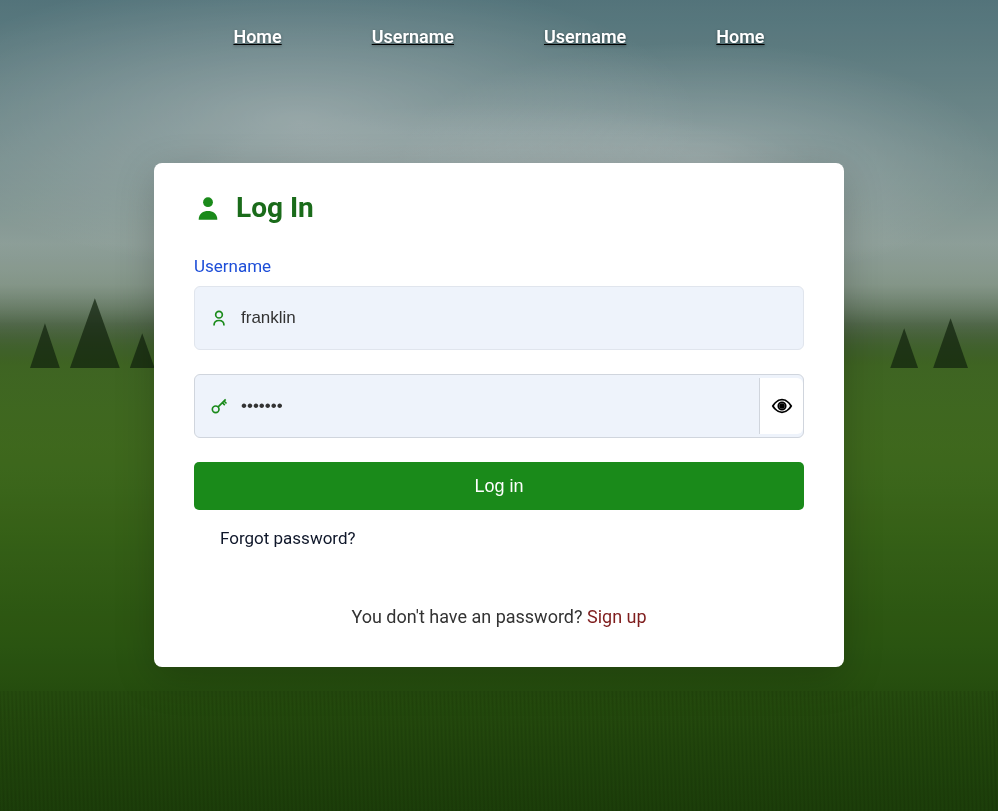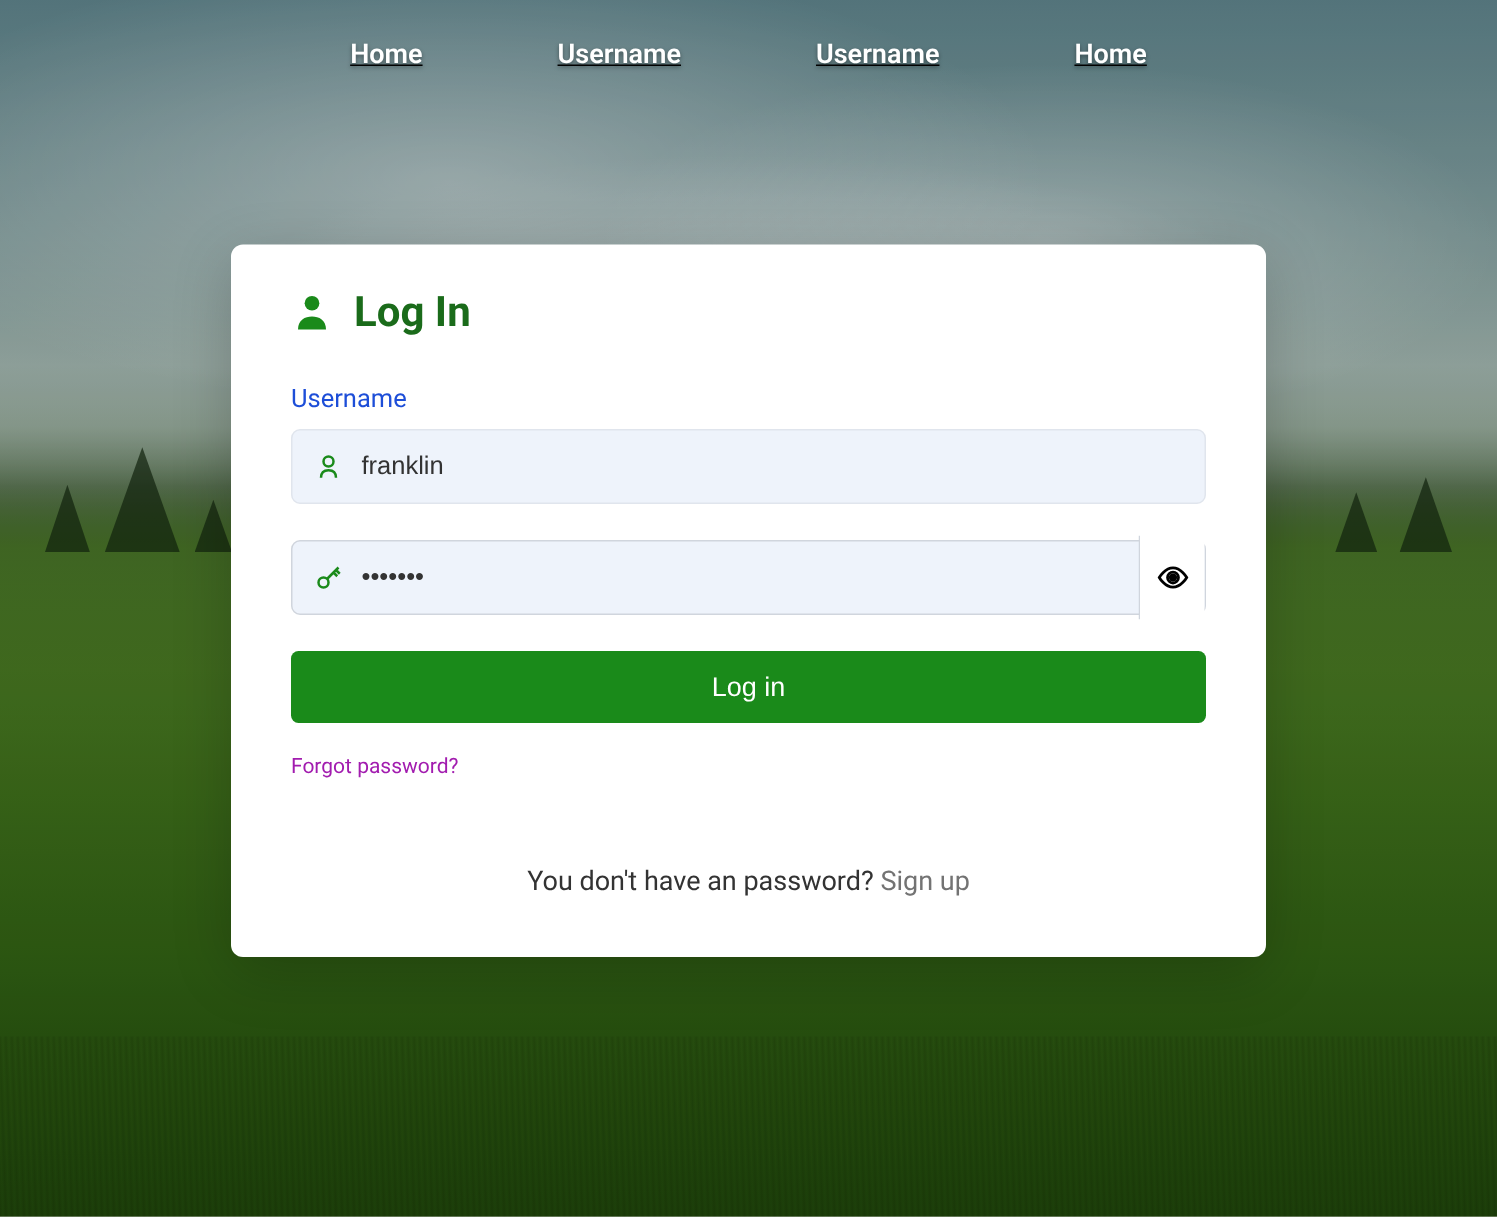--- a/index.html
+++ b/index.html
@@ -149,21 +149,21 @@
       margin-bottom: 10px;
     }
     
     .input-wrapper {
       position: relative;
       display: flex;
       align-items: center;
       background: #eef3fb;
       border: 1px solid #e0e5ed;
       border-radius: 6px;
-      height: 50px;
+      height: 64px;
       padding: 0 14px;
     }
     
     .input-wrapper.password {
       background: #eef3fb;
       border: 1px solid #d0d5dd;
       padding-right: 0;
     }
     
     .input-icon {
@@ -210,36 +210,37 @@
       color: #ffffff;
       border: none;
       border-radius: 5px;
       font-size: 18px;
       font-weight: 400;
       cursor: pointer;
       margin-bottom: 18px;
     }
     
     .forgot-link {
-      color: #a21caf;
-      font-size: 14px;
+      color: #0f172a;
+      font-size: 17px;
       text-decoration: none;
       cursor: pointer;
       display: inline-block;
+      margin-left: 26px;
     }
     
     .signup-row {
       text-align: center;
       margin-top: 58px;
       font-size: 18px;
       color: #333;
     }
     
     .signup-link {
-      color: #737373;
+      color: #7f1d1d;
       cursor: pointer;
     }
   </style>
 </head>
 <body>
 
 <div class="bg-overlay"></div>
 <div class="trees">
   <div class="tree tree1"></div>
   <div class="tree tree2"></div>

